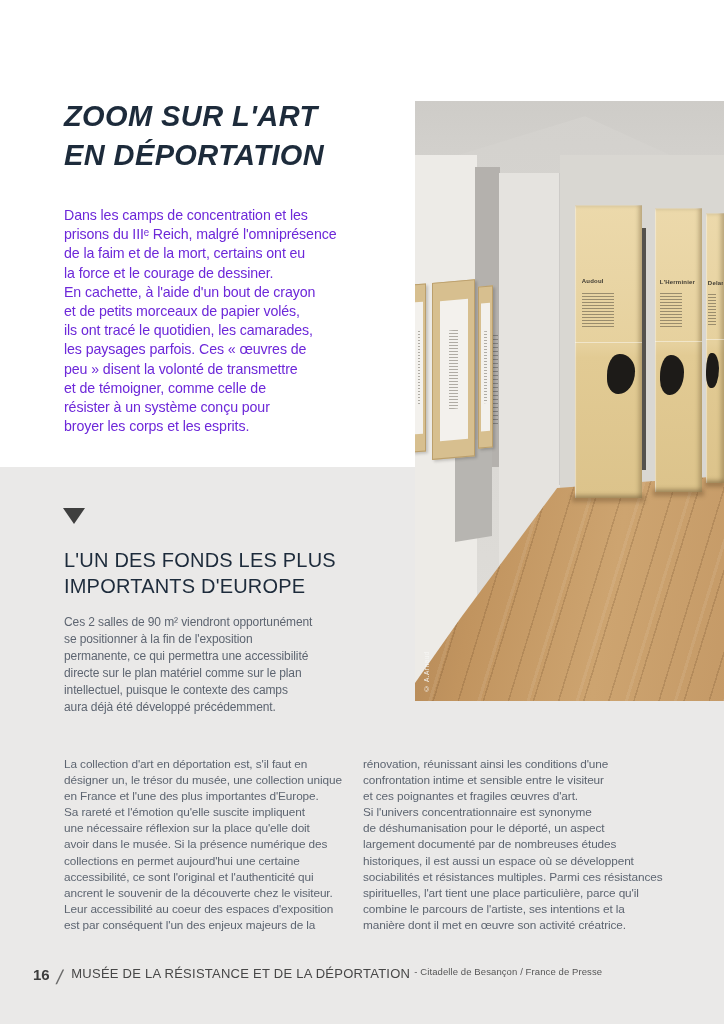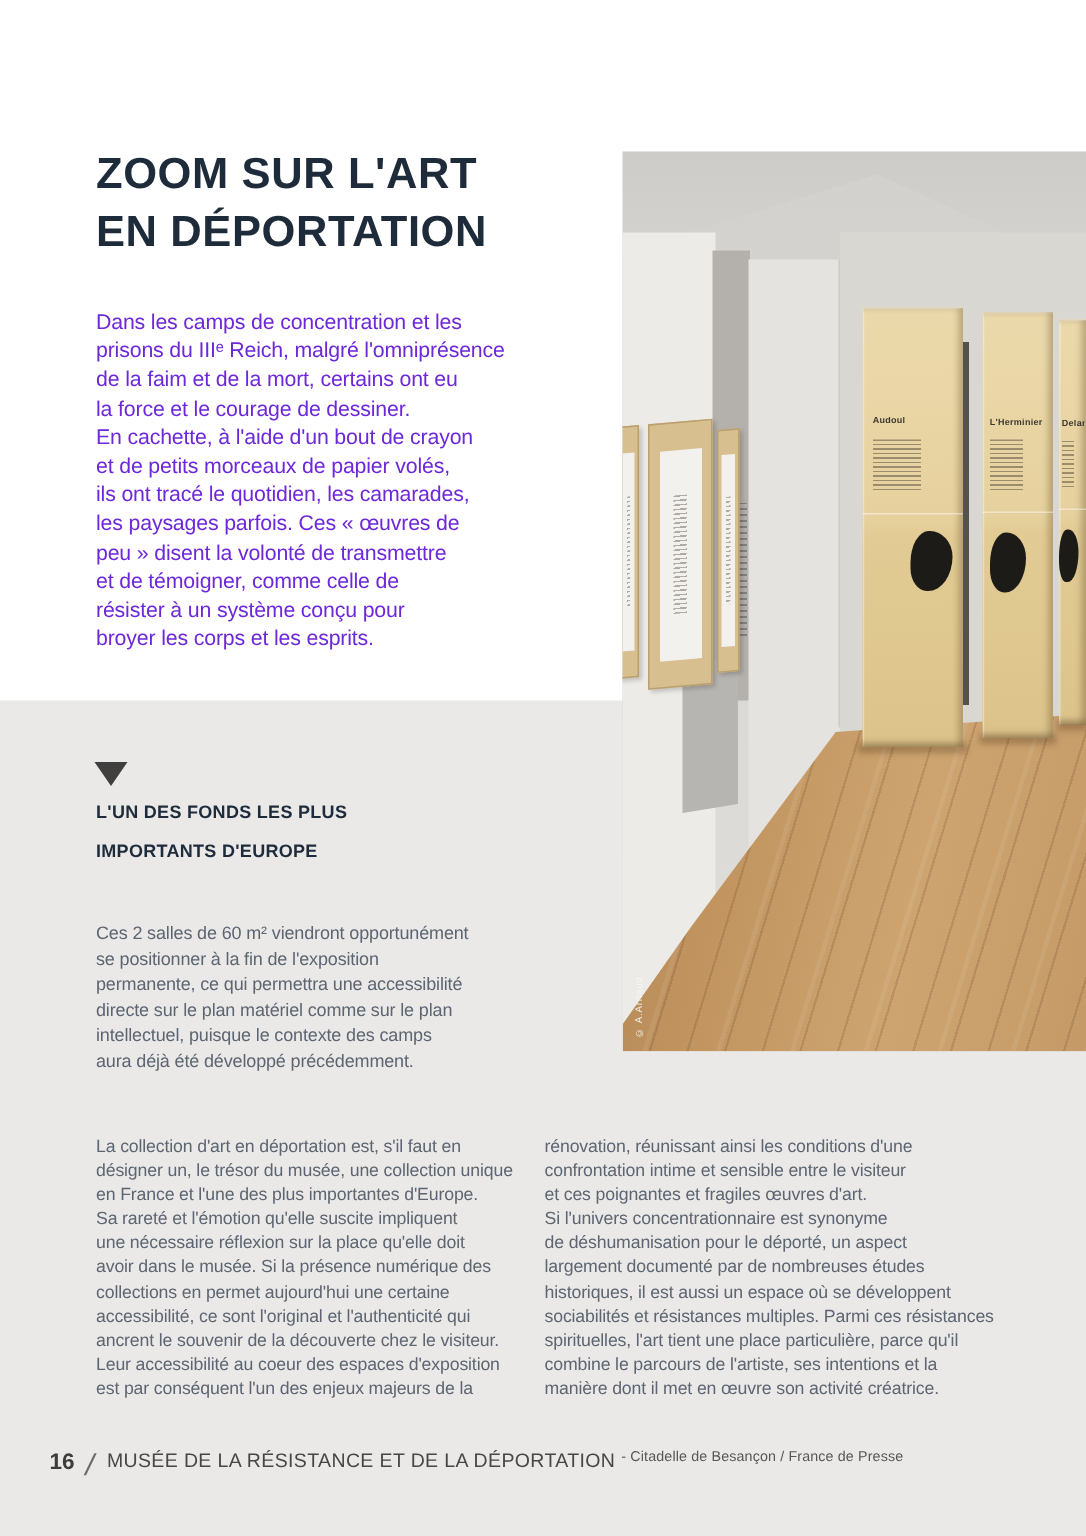--- a/index.html
+++ b/index.html
@@ -3,29 +3,29 @@
 <meta charset="utf-8">
 <style>
   * { margin:0; padding:0; box-sizing:border-box; }
   html,body { width:724px; height:1024px; }
   body { font-family:"Liberation Sans","DejaVu Sans",sans-serif; background:#ffffff; position:relative; overflow:hidden; }
   .page { position:absolute; inset:0; width:724px; height:1024px; }
 
   .gray-band { position:absolute; left:0; top:467px; width:724px; height:557px; background:#eae9e8; }
 
   .page-title { position:absolute; left:64px; top:97px; font-size:29px; font-weight:800; line-height:39px;
-    letter-spacing:0.4px; color:#1d2b3b; white-space:pre-line; }
+    letter-spacing:0.4px; color:#1d2b3b; white-space:pre-line;font-style:italic; }
 
   .intro-text { position:absolute; left:64px; top:206px; font-size:14.2px; line-height:19.2px;
     color:#6d28d9; white-space:pre; letter-spacing:-0.1px; }
 
   .triangle-marker { position:absolute; left:63px; top:508px; width:0; height:0;
     border-left:11px solid transparent; border-right:11px solid transparent; border-top:16px solid #3f3f3f; }
 
-  .section-heading { position:absolute; left:64px; top:528px; font-size:12px; font-weight:700; line-height:26px;
+  .section-heading { position:absolute; left:64px; top:547px; font-size:20px; font-weight:400; line-height:26px;
     letter-spacing:0.2px; color:#1d2b3b; white-space:pre-line; }
 
   .section-body { position:absolute; left:64px; top:614px; font-size:12px; line-height:17px;
     color:#5d6571; white-space:pre; letter-spacing:-0.1px; }
 
   .col { position:absolute; top:756px; font-size:11.8px; line-height:16.1px; color:#5d6571;
     white-space:pre; letter-spacing:-0.1px; }
   .col-left  { left:64px; }
   .col-right { left:363px; }
 
@@ -113,21 +113,21 @@
 peu » disent la volonté de transmettre
 et de témoigner, comme celle de
 résister à un système conçu pour
 broyer les corps et les esprits.</p>
 
   <div class="triangle-marker"></div>
 
   <h2 class="section-heading">L'UN DES FONDS LES PLUS
 IMPORTANTS D'EUROPE</h2>
 
-  <p class="section-body">Ces 2 salles de 60 m² viendront opportunément
+  <p class="section-body">Ces 2 salles de 90 m² viendront opportunément
 se positionner à la fin de l'exposition
 permanente, ce qui permettra une accessibilité
 directe sur le plan matériel comme sur le plan
 intellectuel, puisque le contexte des camps
 aura déjà été développé précédemment.</p>
 
   <figure class="photo">
     <div class="ph-ceiling"></div>
     <div class="ph-wall-left"></div>
     <div class="ph-pillar">

